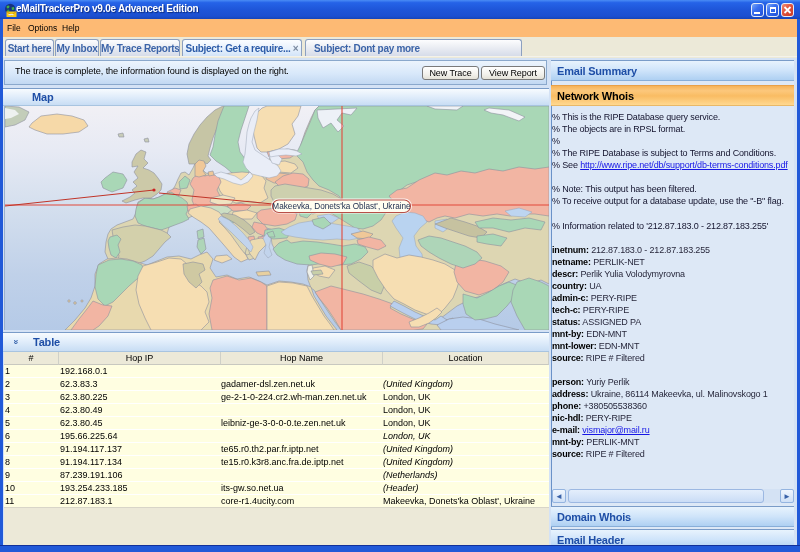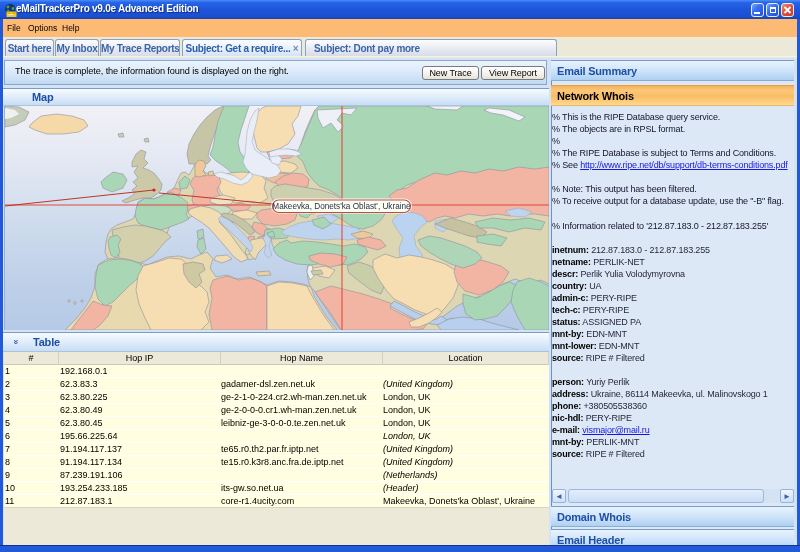--- a/index.html
+++ b/index.html
@@ -129,21 +129,21 @@
   <span style="left:4px">File</span>
   <span style="left:25px">Options</span>
   <span style="left:59px">Help</span>
 </div>
 
 <div class="abs" id="tabbar">
   <div class="tab" style="left:2px;width:49px">Start here</div>
   <div class="tab" style="left:52px;width:44px">My Inbox</div>
   <div class="tab" style="left:97px;width:80px">My Trace Reports</div>
   <div class="tab active" style="left:179px;width:120px">Subject: Get a require... <span style="color:#7a8aa0">×</span></div>
-  <div class="tab" style="left:302px;width:252px;text-align:left;padding-left:8px">Subject: Dont pay more</div>
+  <div class="tab" style="left:302px;width:217px;text-align:left;padding-left:8px">Subject: Dont pay more</div>
   <div id="tabline"></div>
 </div>
 
 <div class="abs" id="contentbg"></div>
 
 <div class="abs" id="infobar"></div>
 <div class="abs" id="infotext">The trace is complete, the information found is displayed on the right.</div>
 <div class="btn" id="btn1">New Trace</div>
 <div class="btn" id="btn2">View Report</div>
 
@@ -325,21 +325,20 @@
     </div>
   <div class="tr" style="top:39px;left:0;width:545px;background:#fffee1;border-bottom:1px solid #ffffff">
       <span class="c0">3</span>
       <span class="c1">62.3.80.225</span>
       <span class="c2">ge-2-1-0-224.cr2.wh-man.zen.net.uk</span>
       <span class="c3">London, UK</span>
     </div>
   <div class="tr" style="top:52px;left:0;width:545px;background:#fffee1;border-bottom:1px solid #ffffff">
       <span class="c0">4</span>
       <span class="c1">62.3.80.49</span>
-      <span class="c2">ge-2-0-0-0.cr1.wh-man.zen.net.uk</span>
       <span class="c3">London, UK</span>
     </div>
   <div class="tr" style="top:65px;left:0;width:545px;background:#fffee1;border-bottom:1px solid #ffffff">
       <span class="c0">5</span>
       <span class="c1">62.3.80.45</span>
       <span class="c2">leibniz-ge-3-0-0-0.te.zen.net.uk</span>
       <span class="c3">London, UK</span>
     </div>
   <div class="tr" style="top:78px;left:0;width:545px;background:#fffee1;border-bottom:1px solid #ffffff">
       <span class="c0">6</span>

